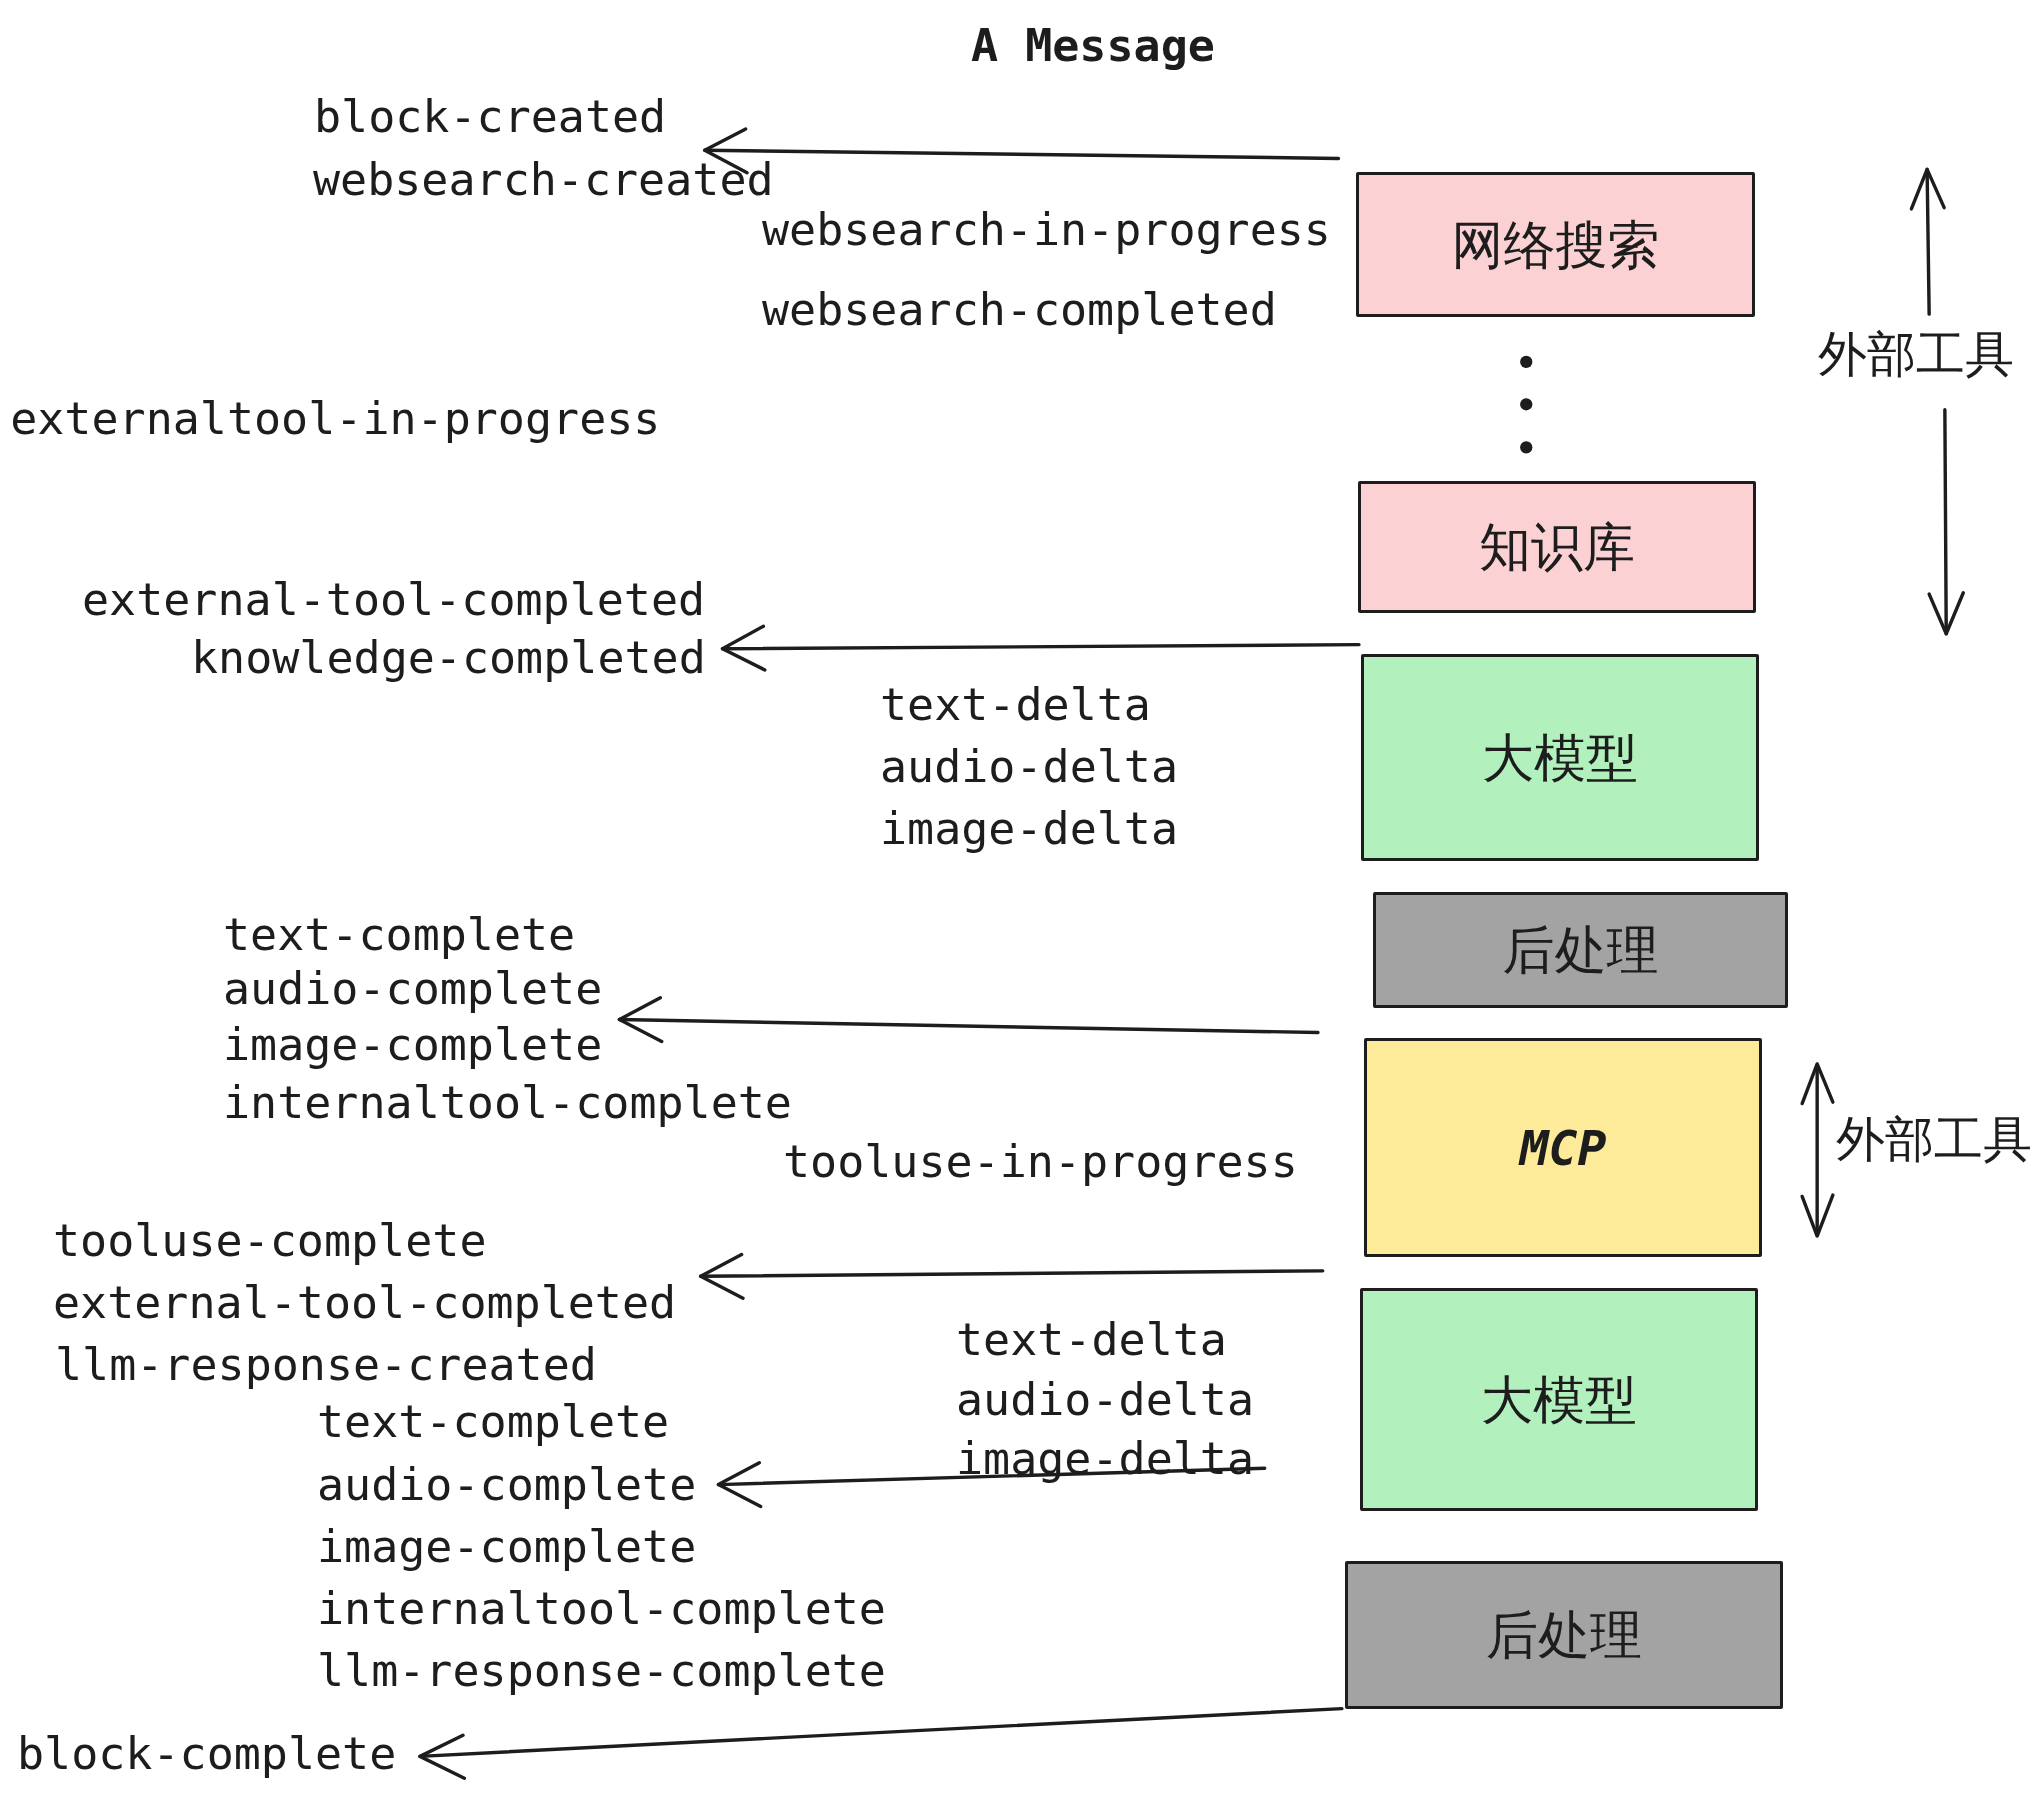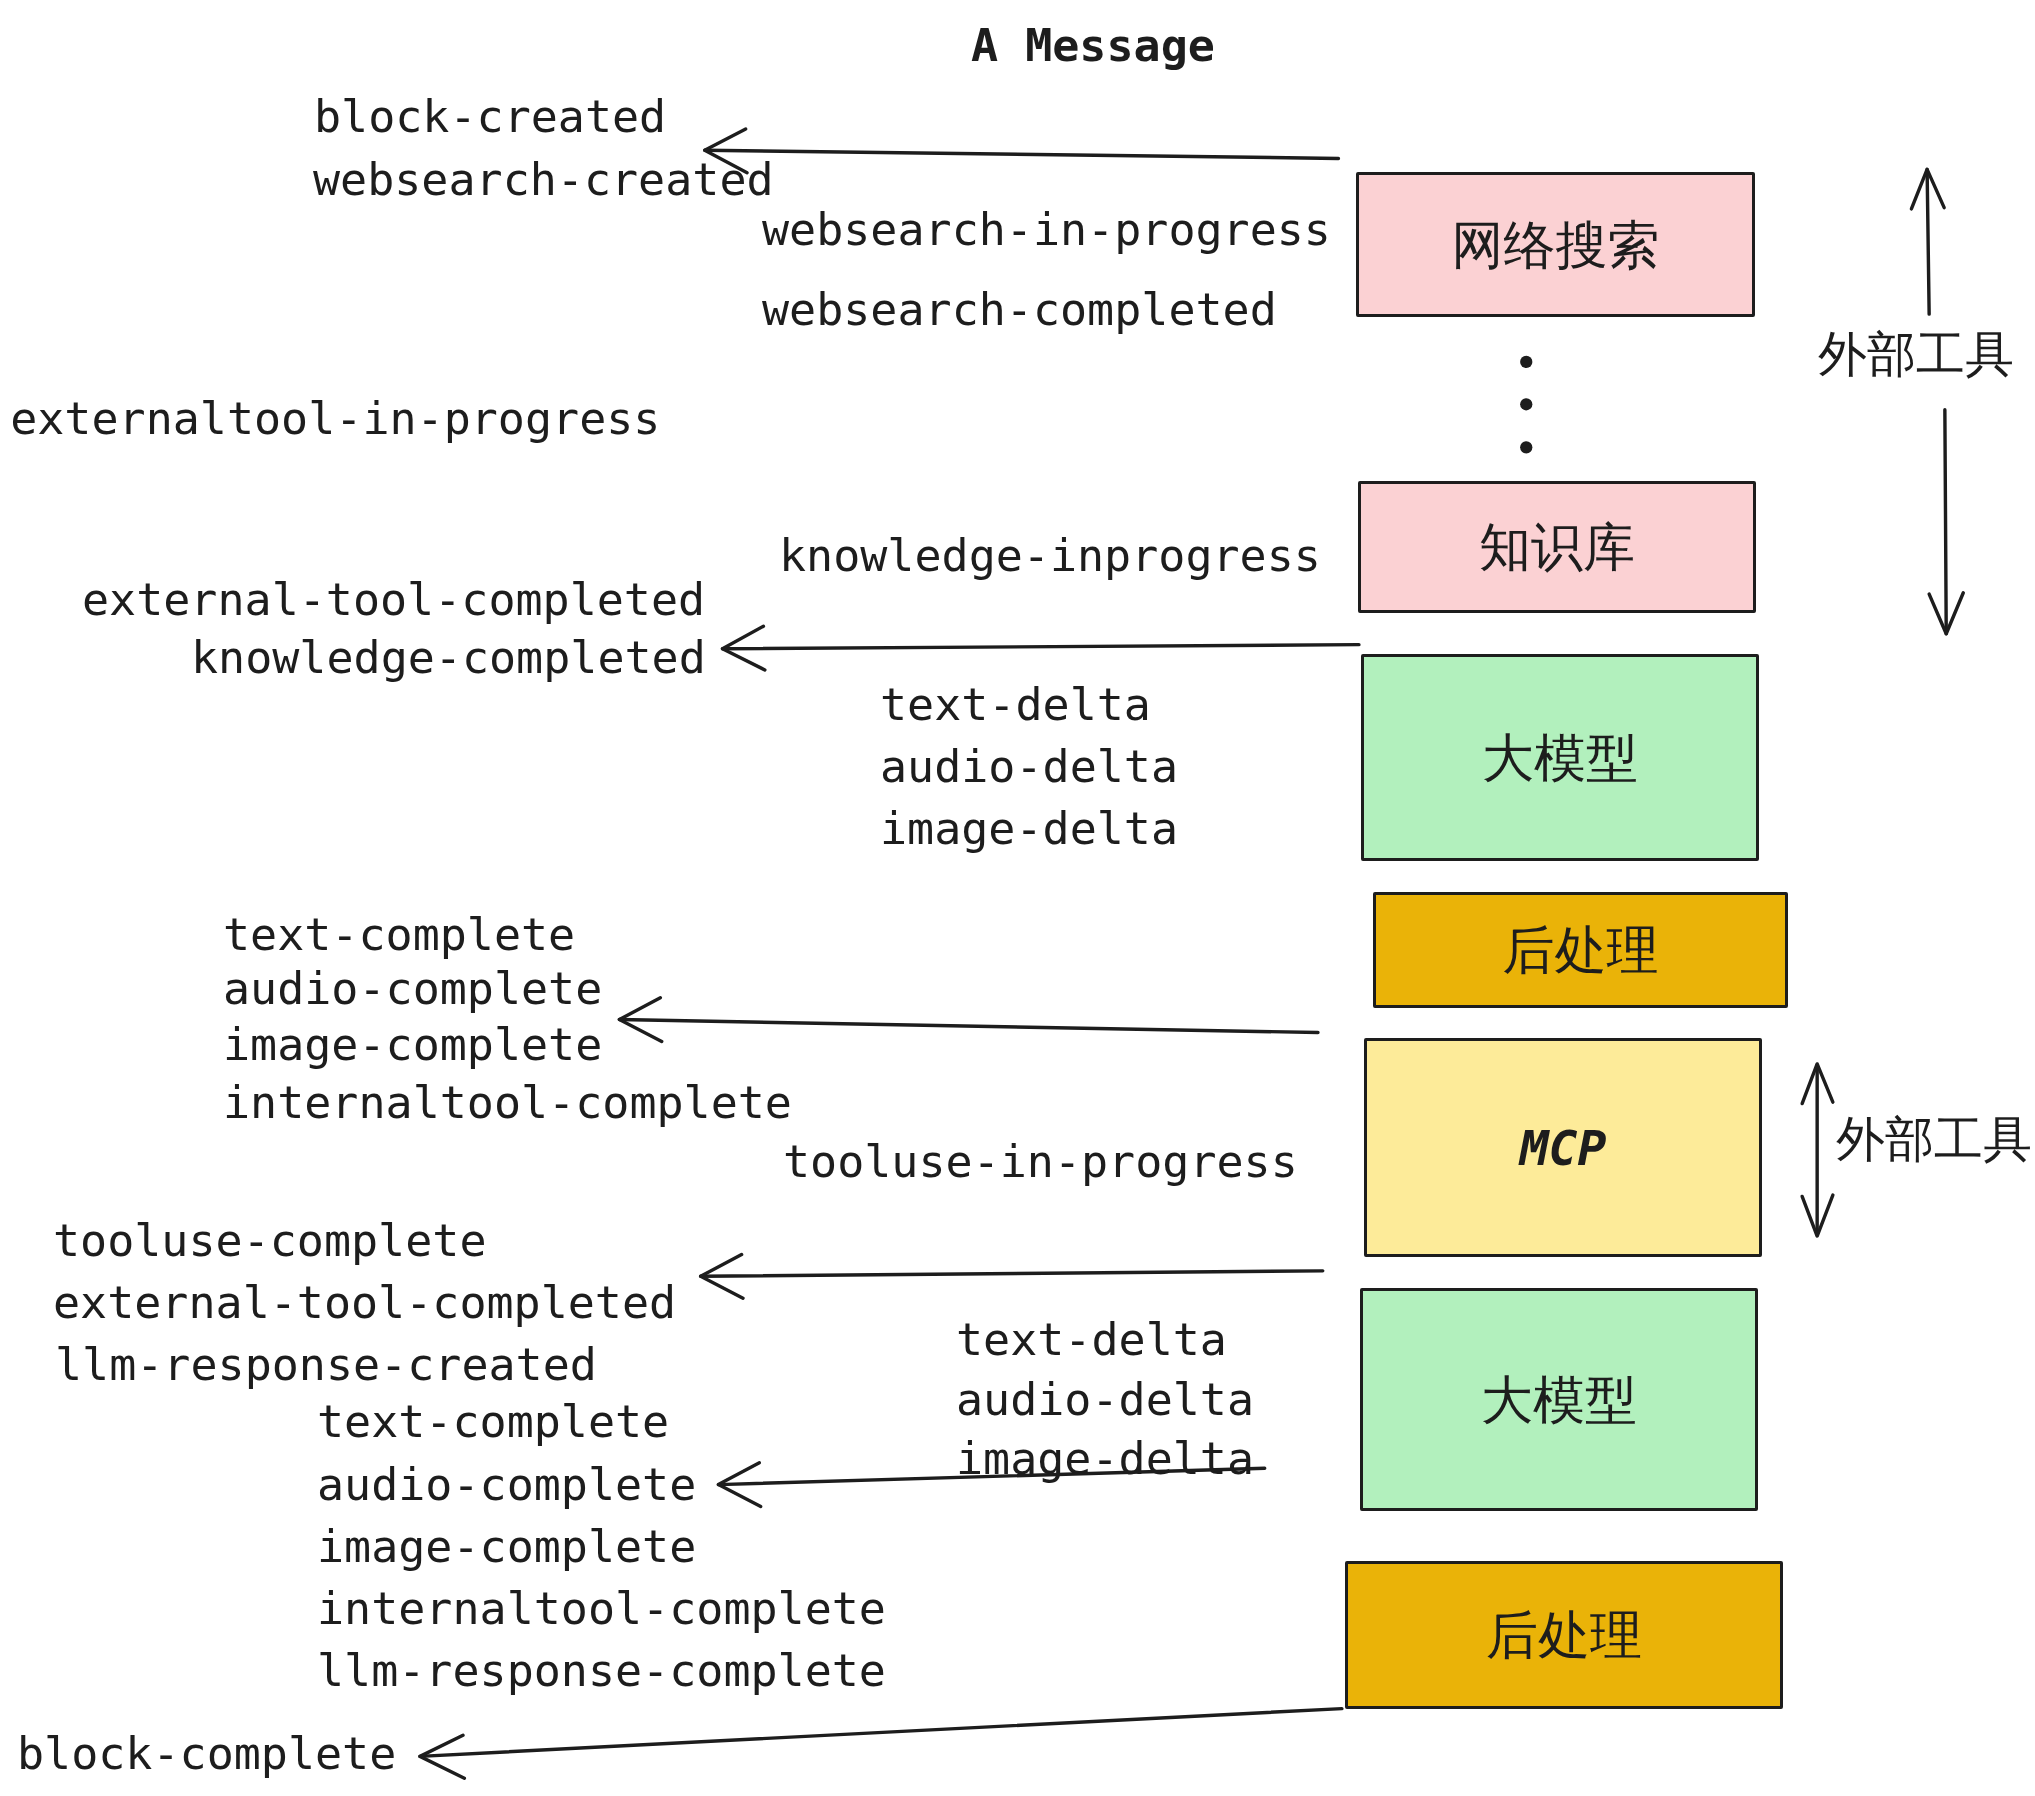--- a/index.html
+++ b/index.html
@@ -33,21 +33,21 @@
     box-sizing:border-box;
     border:3.4px solid #1d1d1d;
     border-radius:2px;
     display:flex;
     align-items:center;
     justify-content:center;
   }
   .box-pink{background:#fbd1d3;margin-left:8px;}
   .box-green{background:#b2f0bd;}
   .box-yellow{background:#fdeb99;}
-  .box-white{background:#eab308;}
+  .box-white{background:#a3a3a3;}
   .cn{
     font-family:"DejaVu Sans","Liberation Sans",sans-serif;
     font-size:52px;
     line-height:1;
     white-space:nowrap;
   }
   .mono-label{
     font-family:"DejaVu Sans Mono","Liberation Mono",monospace;
     font-size:48px;
     font-weight:600;
@@ -85,21 +85,20 @@
 
   <div class="title" style="left:971px;top:22.5px;">A Message</div>
 
   <div class="evt" style="left:314px;top:116px;text-align:right;">block-created</div>
   <div class="evt" style="left:313px;top:179px;">websearch-created</div>
   <div class="evt" style="left:762px;top:229px;">websearch-in-progress</div>
   <div class="evt" style="left:762px;top:309px;">websearch-completed</div>
   <div class="evt" style="left:10.2px;top:418px;">externaltool-in-progress</div>
   <div class="evt" style="left:82px;top:599px;">external-tool-completed</div>
   <div class="evt" style="left:191px;top:657px;">knowledge-completed</div>
-  <div class="evt" style="left:779px;top:555px;">knowledge-inprogress</div>
 
   <div class="evt" style="left:880px;top:704px;">text-delta</div>
   <div class="evt" style="left:880px;top:766px;">audio-delta</div>
   <div class="evt" style="left:880px;top:828px;">image-delta</div>
 
   <div class="evt" style="left:223px;top:934px;">text-complete</div>
   <div class="evt" style="left:223px;top:988px;">audio-complete</div>
   <div class="evt" style="left:223px;top:1044px;">image-complete</div>
   <div class="evt" style="left:223px;top:1102px;">internaltool-complete</div>
   <div class="evt" style="left:783px;top:1161px;">tooluse-in-progress</div>

